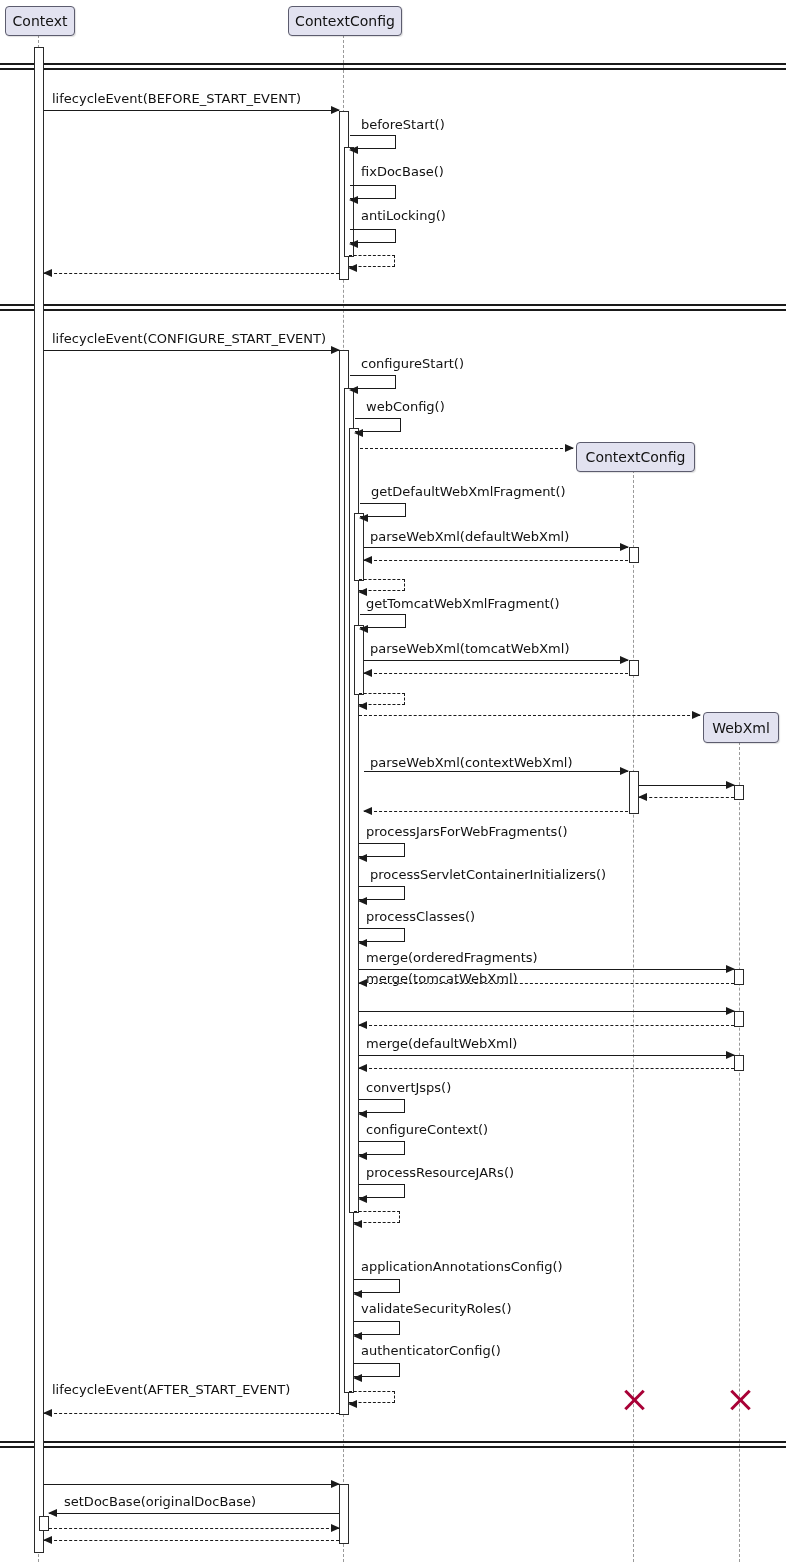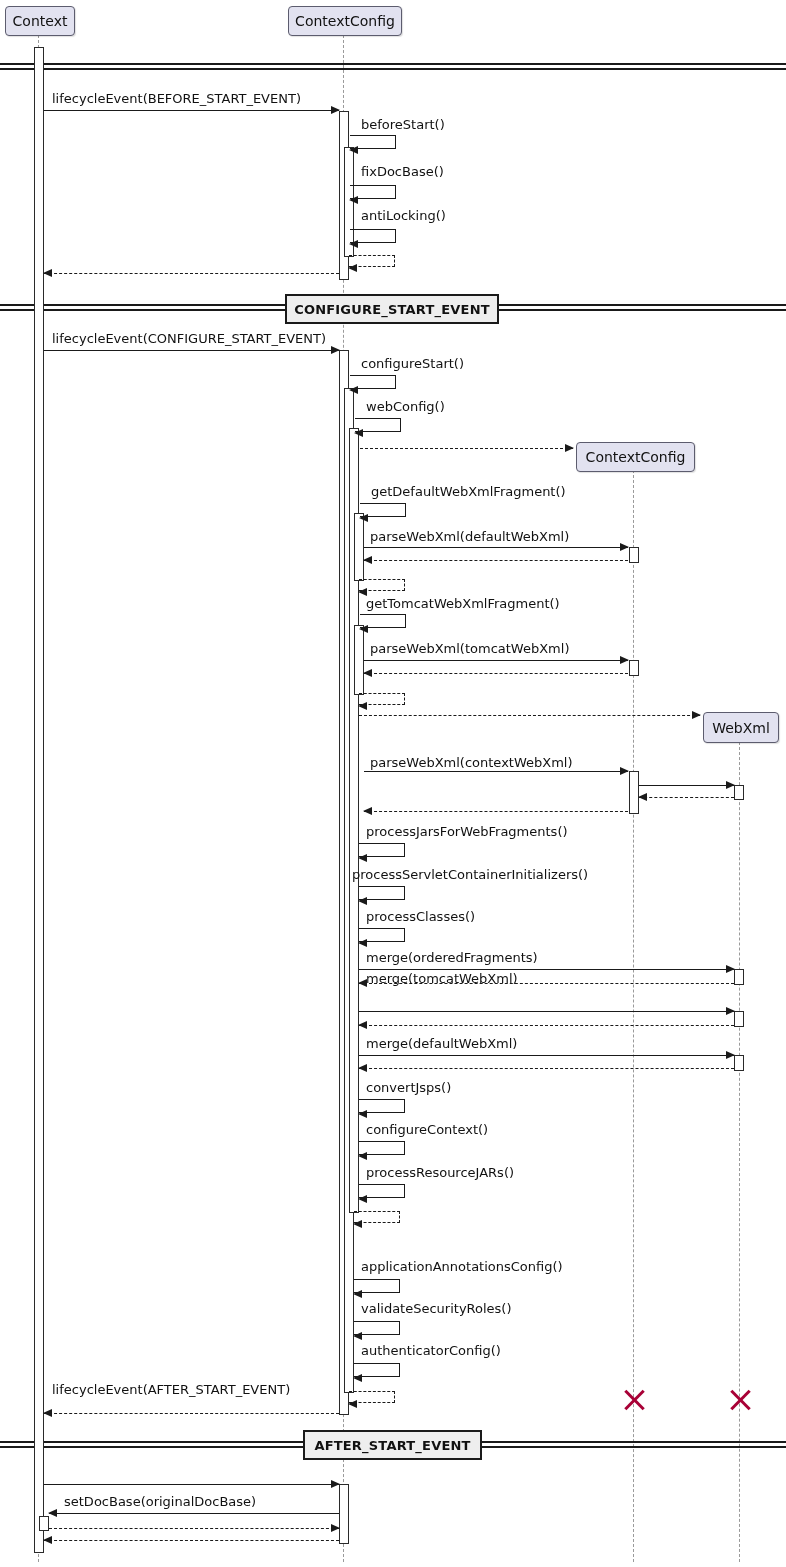--- a/index.html
+++ b/index.html
@@ -83,23 +83,20 @@
 
   <div class="msg" style="left:361px;top:164px">fixDocBase()</div>
   <div class="self" style="left:350px;top:185px"></div>
 
   <div class="msg" style="left:361px;top:208px">antiLocking()</div>
   <div class="self" style="left:350px;top:229px"></div>
 
   <div class="self d" style="left:349px;top:255px;height:10px"></div>
   <div class="arr d l" style="left:44px;top:273px;width:295px"></div>
 
-  <div class="dbox" style="left:285px;top:294px;width:210px;height:26px">
-    <span>CONFIGURE_START_EVENT</span>
-  </div>
 
   <div class="msg" style="left:52px;top:331px">lifecycleEvent(CONFIGURE_START_EVENT)</div>
   <div class="arr r" style="left:44px;top:350px;width:295px"></div>
 
   <div class="msg" style="left:361px;top:356px">configureStart()</div>
   <div class="self" style="left:350px;top:375px"></div>
 
   <div class="msg" style="left:366px;top:399px">webConfig()</div>
   <div class="self" style="left:355px;top:418px"></div>
 
@@ -131,21 +128,21 @@
 
   <div class="msg" style="left:370px;top:755px">parseWebXml(contextWebXml)</div>
   <div class="arr r" style="left:364px;top:771px;width:264px"></div>
   <div class="arr r" style="left:639px;top:785px;width:95px"></div>
   <div class="arr d l" style="left:639px;top:797px;width:95px"></div>
   <div class="arr d l" style="left:364px;top:811px;width:264px"></div>
 
   <div class="msg" style="left:366px;top:824px">processJarsForWebFragments()</div>
   <div class="self" style="left:359px;top:843px"></div>
 
-  <div class="msg" style="left:352px;top:867px">processServletContainerInitializers()</div>
+  <div class="msg" style="left:370px;top:867px">processServletContainerInitializers()</div>
   <div class="self" style="left:359px;top:886px"></div>
 
   <div class="msg" style="left:366px;top:909px">processClasses()</div>
   <div class="self" style="left:359px;top:928px"></div>
 
   <div class="msg" style="left:366px;top:950px">merge(orderedFragments)</div>
   <div class="arr r" style="left:359px;top:969px;width:375px"></div>
   <div class="arr d l" style="left:359px;top:983px;width:375px"></div>
 
   <div class="msg" style="left:366px;top:971px">merge(tomcatWebXml)</div>
@@ -176,23 +173,20 @@
   <div class="msg" style="left:361px;top:1343px">authenticatorConfig()</div>
   <div class="self" style="left:354px;top:1363px"></div>
 
   <div class="self d" style="left:349px;top:1391px;height:10px"></div>
 
   <div class="xmark" style="left:622px;top:1388px"></div>
   <div class="xmark" style="left:728px;top:1388px"></div>
 
   <div class="arr d l" style="left:44px;top:1413px;width:295px"></div>
 
-  <div class="dbox" style="left:303px;top:1430px;width:175px;height:26px">
-    <span>AFTER_START_EVENT</span>
-  </div>
 
   <div class="msg" style="left:52px;top:1382px">lifecycleEvent(AFTER_START_EVENT)</div>
   <div class="arr r" style="left:44px;top:1484px;width:295px"></div>
 
   <div class="msg" style="left:64px;top:1494px">setDocBase(originalDocBase)</div>
   <div class="arr l" style="left:49px;top:1513px;width:290px"></div>
   <div class="arr d r" style="left:49px;top:1528px;width:290px"></div>
   <div class="arr d l" style="left:44px;top:1540px;width:295px"></div>
 
   <div class="pbox" style="left:5px;top:6px;width:68px;height:28px">

